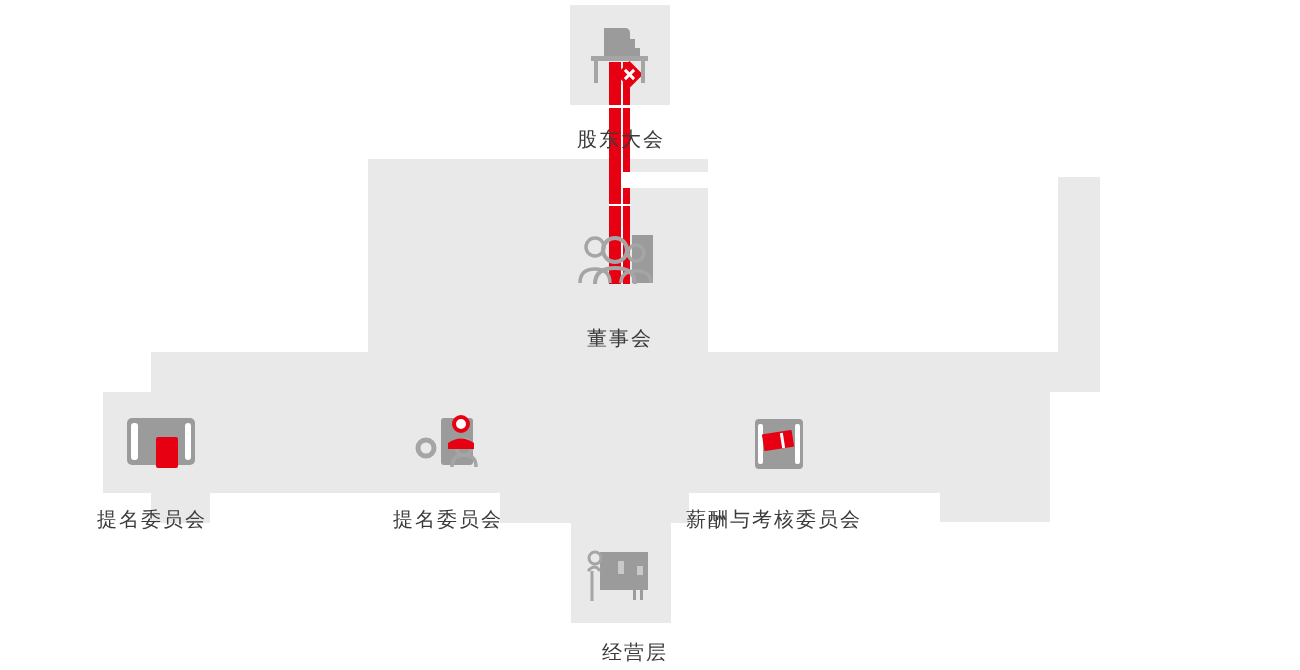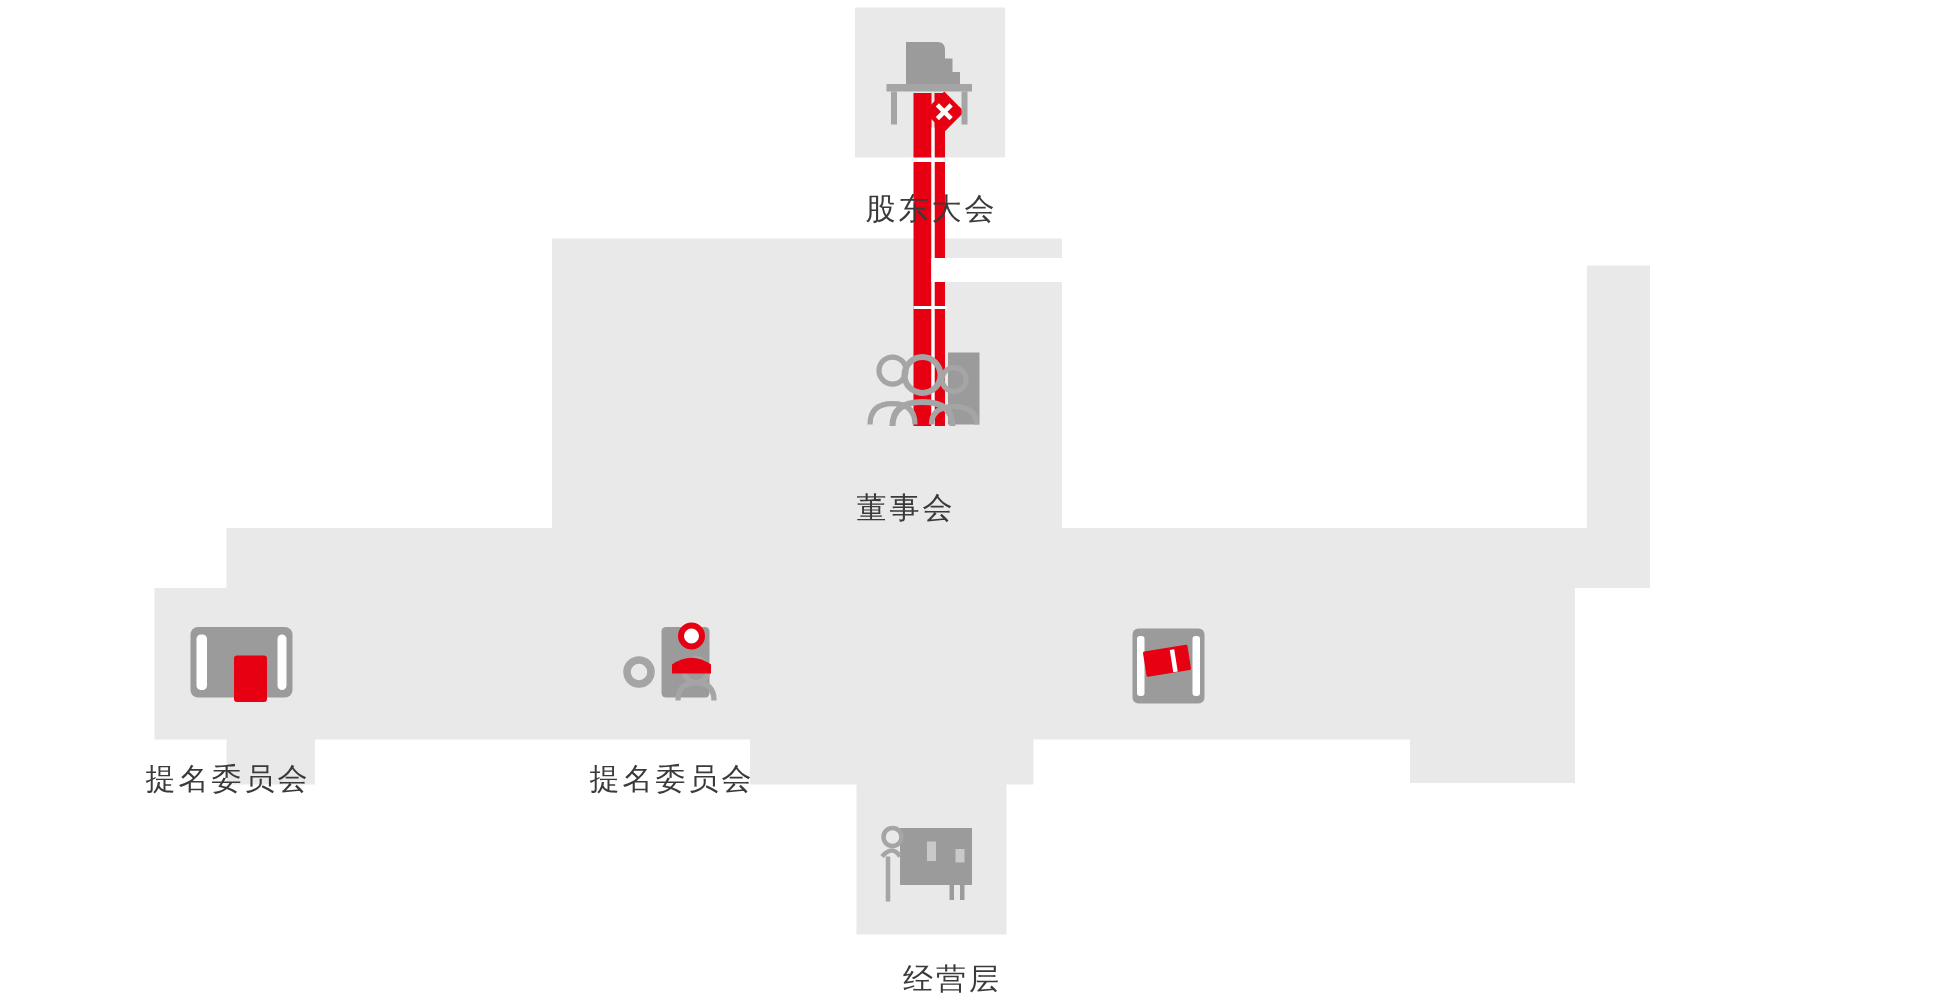--- a/index.html
+++ b/index.html
@@ -116,18 +116,19 @@
     <rect x="32" y="12" width="6" height="13" fill="#c9c9c9"></rect>
     <rect x="51" y="17" width="6" height="9" fill="#c9c9c9"></rect>
     <rect x="47" y="41" width="3" height="10" fill="#9b9b9b"></rect>
     <rect x="54" y="41" width="3" height="10" fill="#9b9b9b"></rect>
     <circle cx="9" cy="9" r="6" stroke="#a5a5a5" stroke-width="3" fill="none"></circle>
     <path d="M2,22 q7,-8 12,0" stroke="#a5a5a5" stroke-width="3" fill="none"></path>
     <line x1="6" y1="22" x2="6" y2="52" stroke="#a5a5a5" stroke-width="3"></line>
   </svg>
 
   <div class="lbl" style="left:621px;top:126px;">股东大会</div>
-  <div class="lbl" style="left:604px;top:325px;">董事会</div>
+  <div class="lbl" style="left:620px;top:325px;">董事会</div>
   <div class="lbl" style="left:152px;top:506px;">提名委员会</div>
   <div class="lbl" style="left:448px;top:506px;">提名委员会</div>
+  <div class="lbl" style="left:774px;top:506px;">薪酬与考核委员会</div>
   <div class="lbl" style="left:621px;top:639px;margin-left:14px;">经营层</div>
 
 </div>
 
 </body></html>

